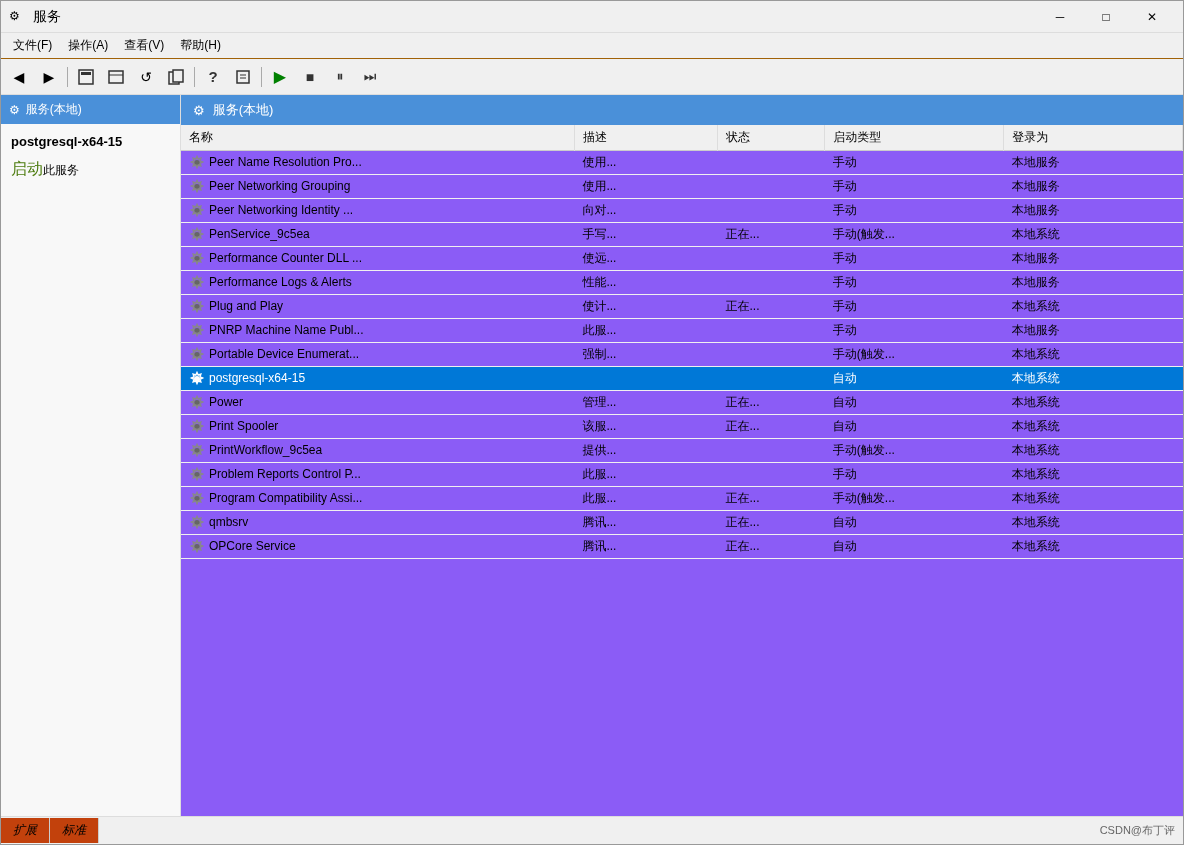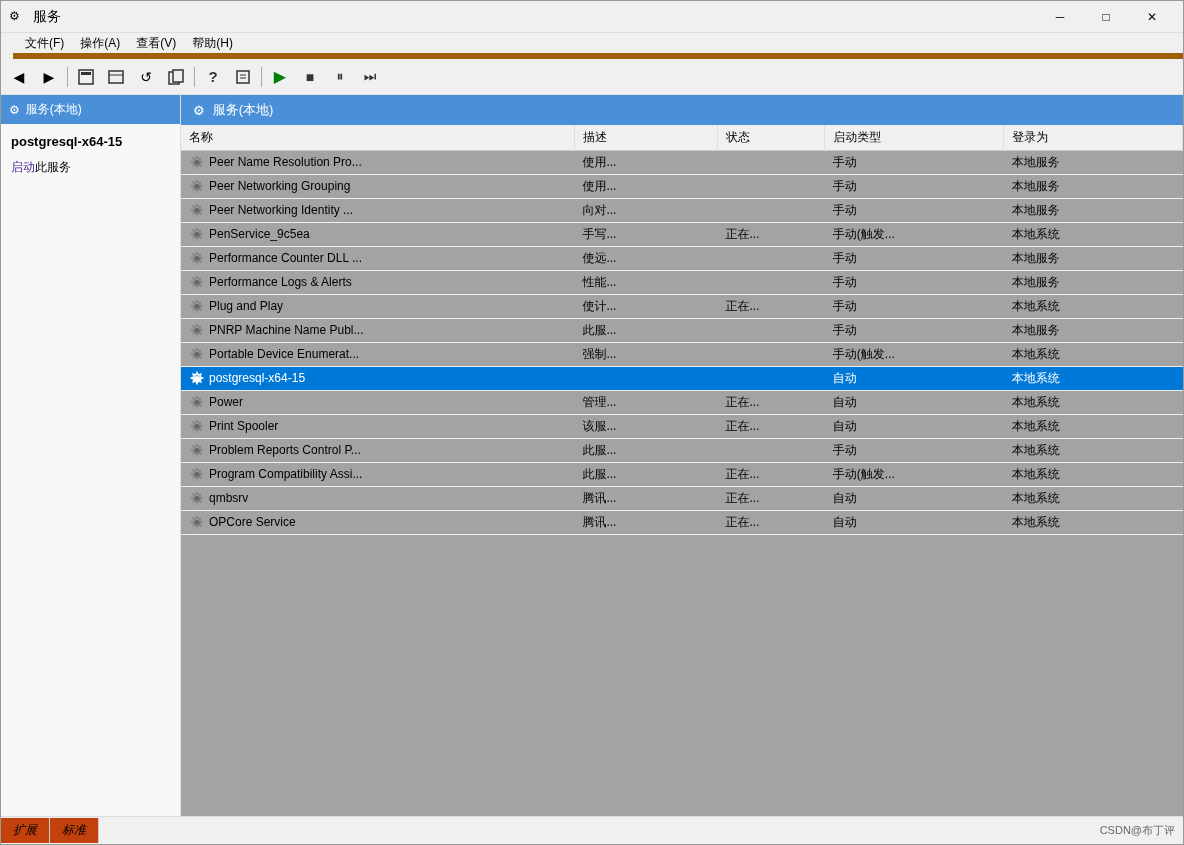--- a/index.html
+++ b/index.html
@@ -55,22 +55,21 @@
       align-items: center;
       justify-content: center;
       font-size: 12px;
     }
     .menu-bar {
       height: 26px;
       display: flex;
       align-items: center;
       padding: 0 4px;
       background: #f0f0f0;
-      border-bottom: 6px solid #a16207;
-      margin-left: 12px;
+      border-bottom: 1px solid #a16207;
     }
     .menu-item {
       padding: 2px 8px;
       cursor: pointer;
       font-size: 12px;
     }
     .toolbar {
       height: 36px;
       display: flex;
       align-items: center;
@@ -121,44 +120,44 @@
       padding: 10px;
       flex: 1;
     }
     .sidebar-service-name {
       font-weight: bold;
       font-size: 13px;
       margin-bottom: 10px;
       color: #000;
     }
     .sidebar-link {
-      color: #4c1d95;
+      color: #4d7c0f;
       cursor: pointer;
       text-decoration: none;
-      font-size: 12px;
+      font-size: 16px;
     }
     .content-area {
       flex: 1;
       display: flex;
       flex-direction: column;
       overflow: hidden;
     }
     .content-header {
       background: #4a90d9;
       color: white;
       padding: 6px 12px;
       display: flex;
       align-items: center;
       gap: 8px;
       font-size: 13px;
     }
     .table-container {
       flex: 1;
       overflow-y: auto;
-      background: #a3a3a3;
+      background: #8b5cf6;
     }
     table {
       width: 100%;
       border-collapse: collapse;
     }
     thead tr {
       background: #f0f0f0;
       border-bottom: 1px solid #ccc;
     }
     thead th {
@@ -426,20 +425,30 @@
   </svg>Print Spooler</td>
     <td class="col-desc">该服...</td>
     <td class="col-status">正在...</td>
     <td class="col-startup">自动</td>
     <td class="col-login">本地系统</td>
   </tr>
               <tr>
     <td class="col-name"><svg width="16" height="16" viewBox="0 0 16 16" style="vertical-align:middle;margin-right:4px;">
     <circle cx="8" cy="8" r="3" fill="#666"></circle>
     <path d="M8 1.5 L9.2 4 L11.8 3.2 L11 5.8 L13.5 7 L11 8.2 L11.8 10.8 L9.2 10 L8 12.5 L6.8 10 L4.2 10.8 L5 8.2 L2.5 7 L5 5.8 L4.2 3.2 L6.8 4 Z" fill="none" stroke="#888" stroke-width="1.5"></path>
+  </svg>PrintWorkflow_9c5ea</td>
+    <td class="col-desc">提供...</td>
+    <td class="col-status"></td>
+    <td class="col-startup">手动(触发...</td>
+    <td class="col-login">本地系统</td>
+  </tr>
+              <tr>
+    <td class="col-name"><svg width="16" height="16" viewBox="0 0 16 16" style="vertical-align:middle;margin-right:4px;">
+    <circle cx="8" cy="8" r="3" fill="#666"></circle>
+    <path d="M8 1.5 L9.2 4 L11.8 3.2 L11 5.8 L13.5 7 L11 8.2 L11.8 10.8 L9.2 10 L8 12.5 L6.8 10 L4.2 10.8 L5 8.2 L2.5 7 L5 5.8 L4.2 3.2 L6.8 4 Z" fill="none" stroke="#888" stroke-width="1.5"></path>
   </svg>Problem Reports Control P...</td>
     <td class="col-desc">此服...</td>
     <td class="col-status"></td>
     <td class="col-startup">手动</td>
     <td class="col-login">本地系统</td>
   </tr>
               <tr>
     <td class="col-name"><svg width="16" height="16" viewBox="0 0 16 16" style="vertical-align:middle;margin-right:4px;">
     <circle cx="8" cy="8" r="3" fill="#666"></circle>
     <path d="M8 1.5 L9.2 4 L11.8 3.2 L11 5.8 L13.5 7 L11 8.2 L11.8 10.8 L9.2 10 L8 12.5 L6.8 10 L4.2 10.8 L5 8.2 L2.5 7 L5 5.8 L4.2 3.2 L6.8 4 Z" fill="none" stroke="#888" stroke-width="1.5"></path>

